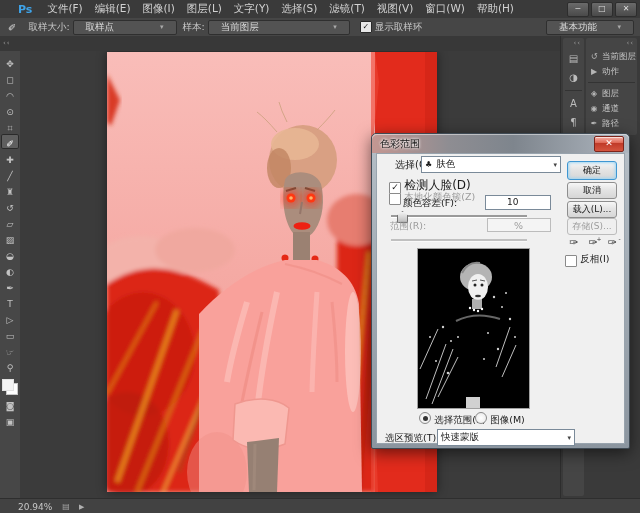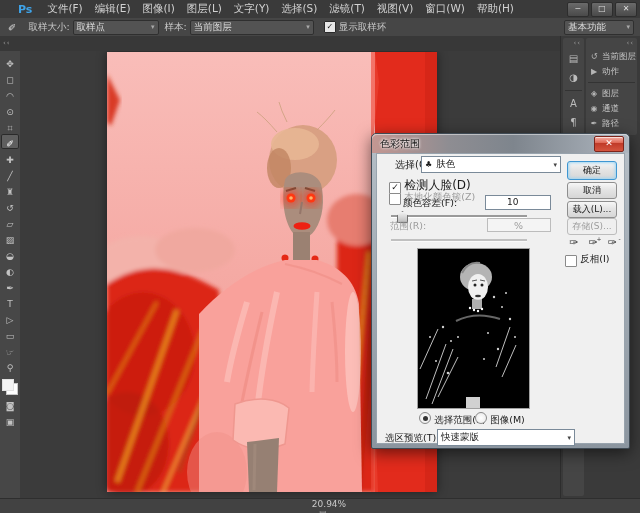--- a/index.html
+++ b/index.html
@@ -12,21 +12,21 @@
   .menu-item{padding:0 6px;color:#d2d2d2;cursor:default;}
   #win-controls{position:absolute;right:3px;top:2px;display:flex;gap:2px;}
   .win-btn{width:20px;height:13px;background:linear-gradient(#6a6a6a,#4a4a4a);border:1px solid #2d2d2d;
            border-radius:2px;color:#ddd;font-size:8px;line-height:12px;text-align:center;}
   
   #optionsbar{position:absolute;left:0;top:18px;width:640px;height:18px;background:#464646;
               border-bottom:1px solid #2a2a2a;display:flex;align-items:center;font-size:9.5px;color:#c8c8c8;}
   .tool-chip{margin:0 6px 0 8px;color:#ddd;font-size:10px;}
   .opt-label{margin:0 3px 0 6px;}
   .opt-select{height:13px;background:#535353;border:1px solid #2f2f2f;border-radius:2px;
-              display:flex;align-items:center;padding:0 3px;color:#ddd;position:relative;}
+              display:flex;align-items:center;padding:0 12px;color:#ddd;position:relative;}
   .opt-select .arr{margin-left:auto;padding-left:6px;font-size:7px;color:#aaa;}
   .chk{width:10px;height:10px;background:#e8e8e8;border:1px solid #2a2a2a;border-radius:1px;
        font-size:8px;line-height:9px;text-align:center;color:#1a1a1a;margin:0 3px 0 10px;}
   #workspace-select{margin-left:auto;margin-right:6px;width:62px;}
   
   #tabrow{position:absolute;left:0;top:36px;width:560px;height:15px;background:#383838;border-bottom:1px solid #2c2c2c;}
   #toolbar-header{position:absolute;left:3px;top:3px;color:#9a9a9a;font-size:7px;letter-spacing:1px;}
   #doc-tab{position:absolute;left:18px;top:0;height:15px;background:#535353;border-right:1px solid #2c2c2c;
            display:flex;align-items:center;padding:0 6px;font-size:9px;color:#dcdcdc;}
   #doc-tab .tab-close{margin-left:6px;color:#aaa;font-size:8px;}
@@ -48,21 +48,21 @@
   #dock-icons{position:absolute;left:2px;top:2px;width:21px;bottom:2px;background:#454545;border-radius:2px;}
   #dock-labels{position:absolute;left:25px;top:2px;width:51px;background:#454545;border-radius:2px;padding-bottom:4px;}
   .dock-head{height:11px;text-align:right;padding-right:3px;color:#9a9a9a;font-size:7px;line-height:11px;letter-spacing:1px;}
   .dock-ic{height:19px;text-align:center;font-size:10px;color:#bdbdbd;line-height:19px;}
   .dock-div{height:1px;background:#333;margin:3px 2px;}
   .dock-row{display:flex;align-items:center;height:15px;padding-left:3px;gap:3px;}
   .dock-row .ic{font-size:8px;color:#b5b5b5;width:10px;text-align:center;}
   .dock-row .lb{font-size:8.5px;color:#c6c6c6;white-space:nowrap;}
   
   #statusbar{position:absolute;left:0;top:498px;width:640px;height:15px;background:#424242;border-top:1px solid #2e2e2e;
-             display:flex;align-items:center;font-size:9px;color:#c8c8c8;flex-direction:column;}
+             display:flex;align-items:center;font-size:9px;color:#c8c8c8;}
   #statusbar .zoom{margin-left:18px;}
   #statusbar .doc-ic{margin:0 4px 0 10px;font-size:8px;color:#a8a8a8;}
   #statusbar .fly{margin-left:5px;font-size:7px;color:#b0b0b0;}
   
   #dialog{position:absolute;left:371px;top:133px;width:257px;height:314px;z-index:20;
           background:linear-gradient(180deg,#b6bfc7,#8b959f);border:1px solid #3f4a54;
           border-radius:5px 5px 2px 2px;box-shadow:0 4px 16px rgba(0,0,0,.55);}
   #dlg-titlebar{position:absolute;left:0;top:0;right:0;height:19px;border-radius:5px 5px 0 0;
      background:linear-gradient(90deg,#c49792 0%,#8e8d92 30%,#7e858d 55%,#aeb6bf 100%);
      box-shadow:inset 0 1px 0 rgba(255,255,255,.45);}

